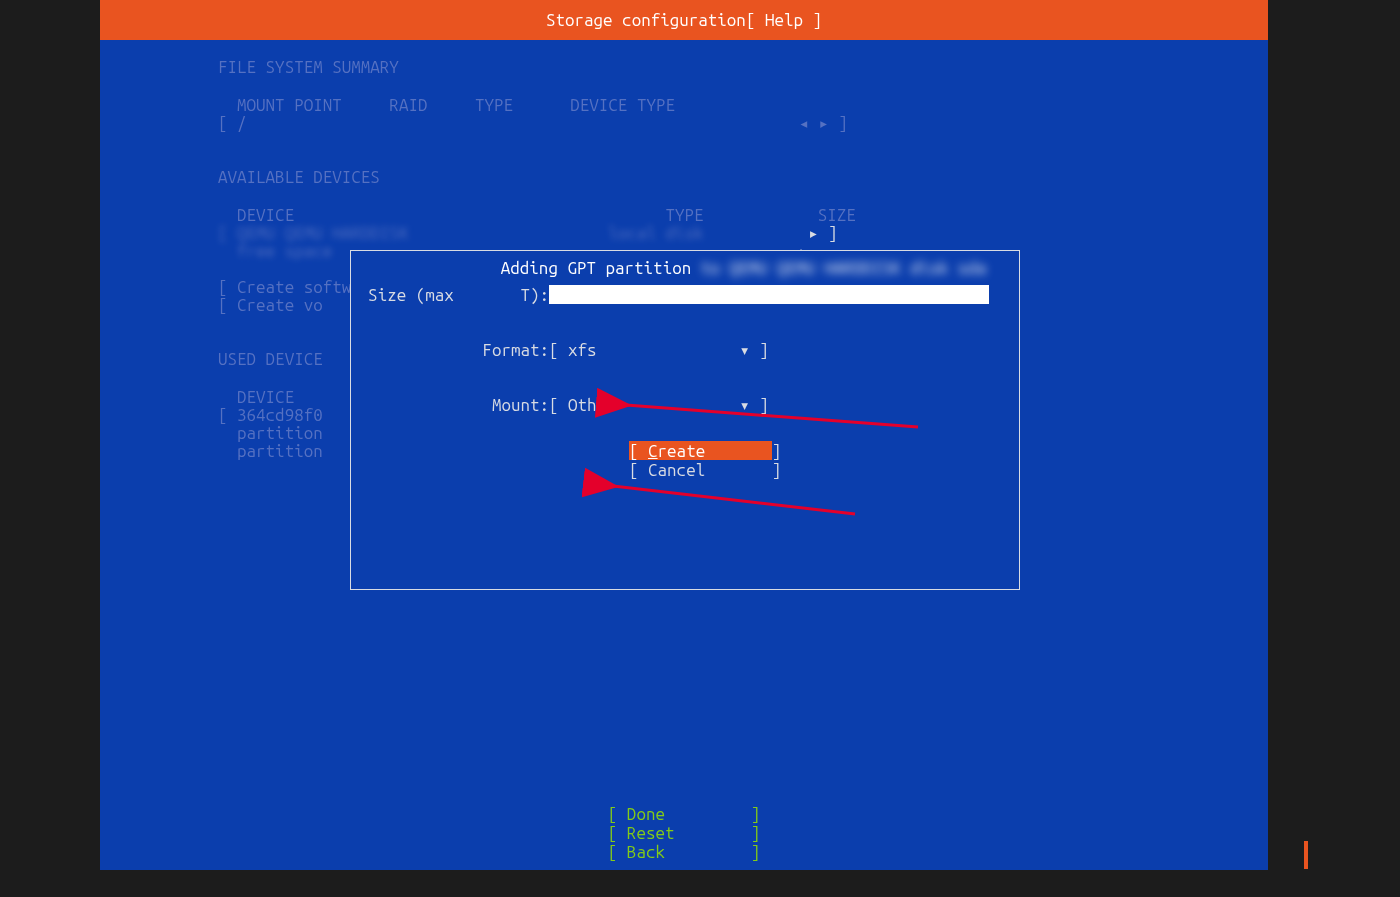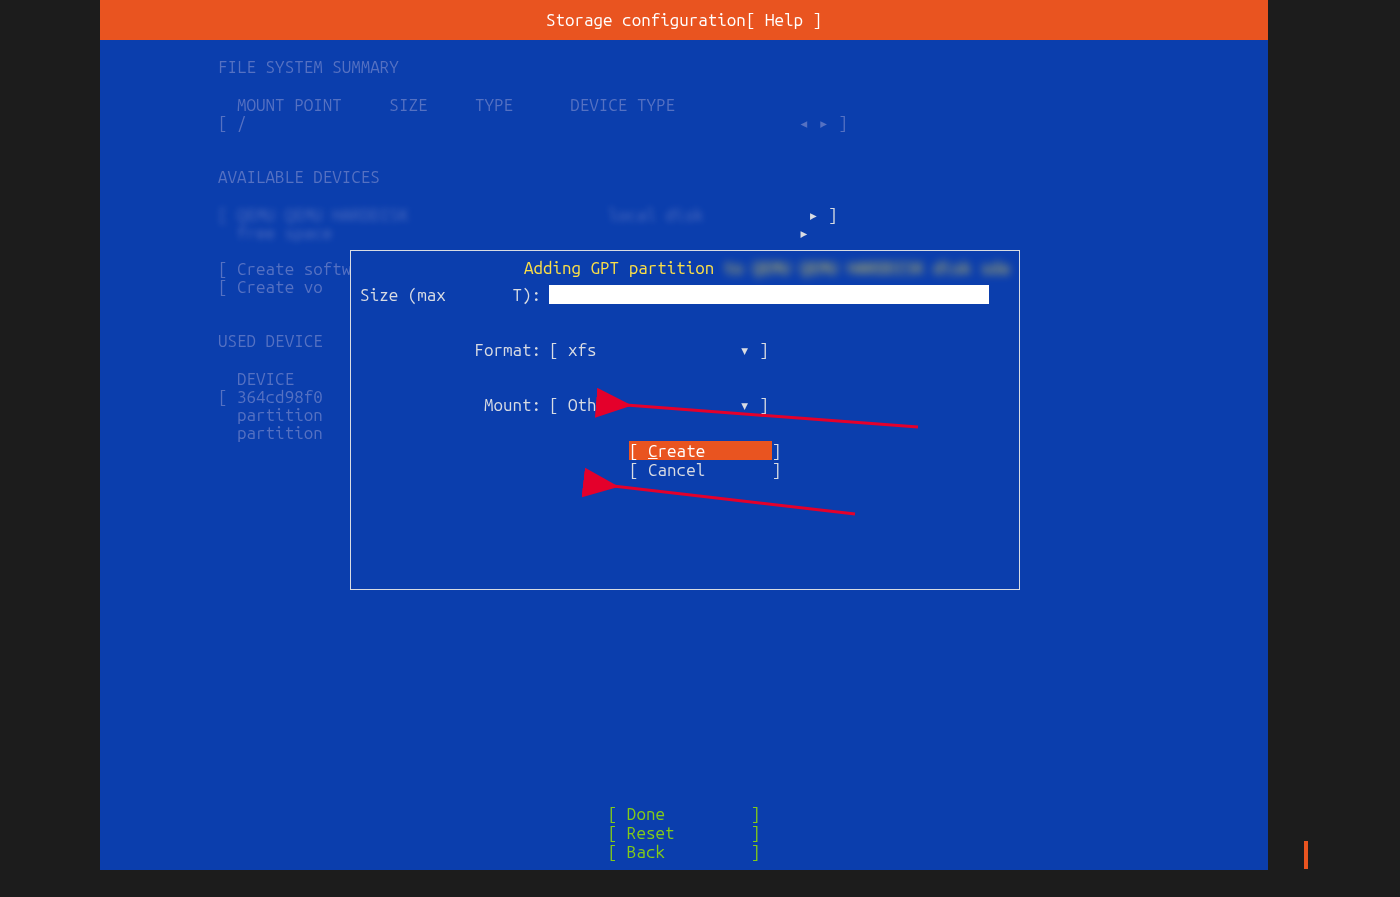--- a/index.html
+++ b/index.html
@@ -60,43 +60,43 @@
     width: 670px;
     height: 340px;
     border: 1.5px solid #d9dce3;
     background: #0b3ead;
   }
   .dialog-title-bar {
     position: absolute;
     top: -10px;
     left: 0;
     width: 100%;
-    text-align: right;
-    color: #fde047;
+    text-align: center;
+    color: #ffffff;
     white-space: pre;
     padding-left: 60px;
   }
   .dialog-title-bar .blurzone {
     filter: blur(4px);
     opacity: 0.9;
   }
   .dialog-body {
     padding: 34px 20px 0 8px;
     color: #d9dce3;
   }
   .drow {
     display: flex;
     align-items: center;
     height: 19px;
     margin-bottom: 0;
   }
   .dlabel {
     width: 190px;
     text-align: right;
-    padding-right: 8px;
+    padding-right: 0;
     white-space: pre;
   }
   .dvaluewrap { white-space: pre; display:flex; align-items:center; }
   .size-input {
     display: inline-block;
     background: #ffffff;
     width: 440px;
     height: 19px;
     vertical-align: middle;
   }
@@ -167,29 +167,30 @@
   <div class="header">
     <span>Storage configuration</span>
     <span>[ Help ]</span>
   </div>
 
   <div class="content">
 
     <div class="dimmed">
       <div class="section-title">FILE SYSTEM SUMMARY</div>
       <div style="height:18px"></div>
-      <div class="row">  MOUNT POINT     SIZE     TYPE      DEVICE TYPE</div>
+      <div class="row">  MOUNT POINT     RAID     TYPE      DEVICE TYPE</div>
       <div class="row"><span>[ /                                                          ◂ ▸ ]</span></div>
     </div>
 
     <div style="height:36px"></div>
 
     <div class="dimmed">
       <div class="section-title">AVAILABLE DEVICES</div>
       <div style="height:18px"></div>
+      <div class="row">  DEVICE                                       TYPE            SIZE</div>
       <div class="row"><span class="blur">[ QEMU QEMU HARDDISK                     local disk         </span><span class="arrow">  ▸ ]</span></div>
       <div class="row"><span class="blur">  free space                                               </span><span class="arrow">  ▸</span></div>
       <div style="height:18px"></div>
       <div class="row">[ Create software RAID (md) ▸ ]</div>
       <div class="row">[ Create vo</div>
     </div>
 
     <div style="height:36px"></div>
 
     <div class="dimmed">

